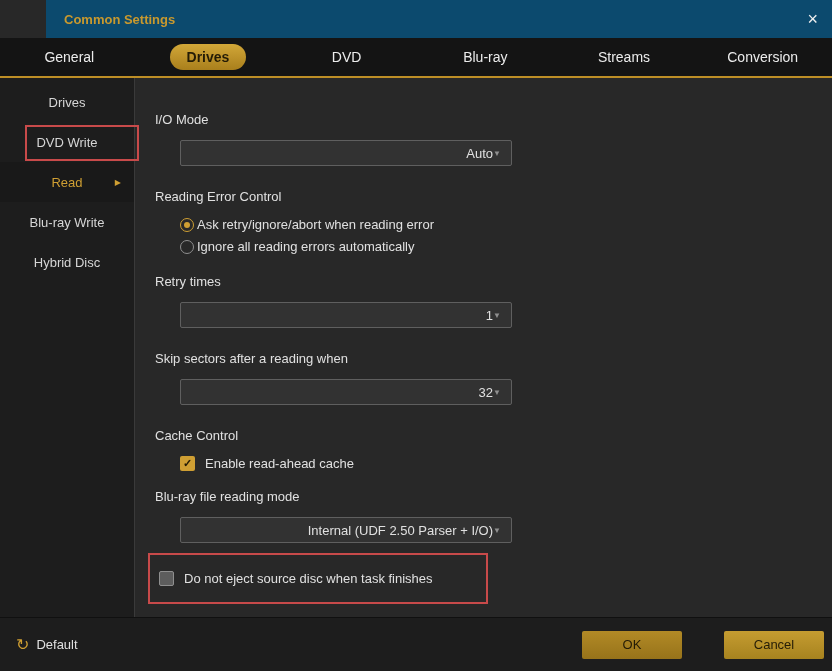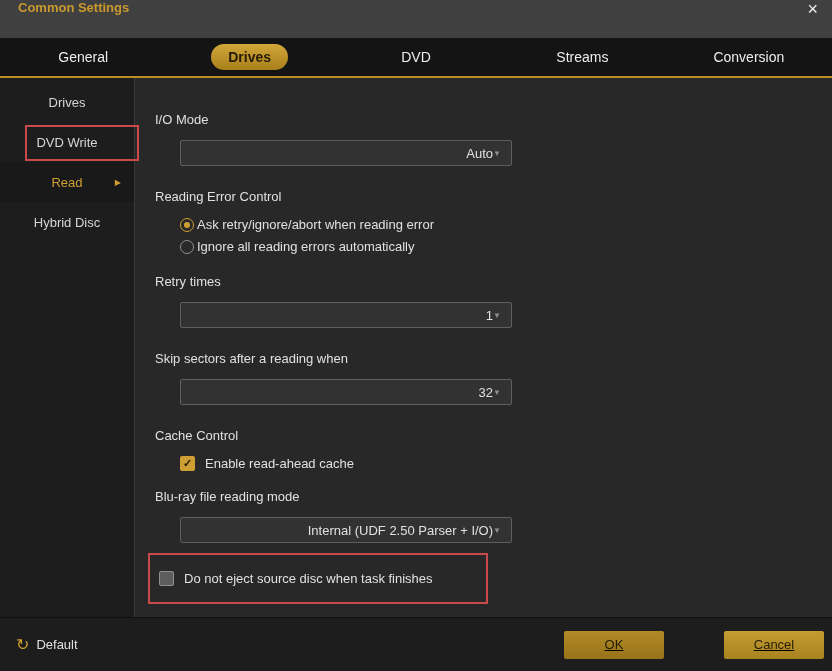--- a/index.html
+++ b/index.html
@@ -5,31 +5,31 @@
   html,body { margin:0; padding:0; background:#141414; }
   .window {
     width:832px; height:671px; position:relative; overflow:hidden;
     display:flex; flex-direction:column;
     background:#282828;
     font-family:"Liberation Sans", sans-serif;
     -webkit-font-smoothing:antialiased;
   }
   
   .titlebar {
-    height:38px; flex:0 0 38px; background:#404040;
-    display:flex; justify-content:space-between;
-    padding:0 14px 0 18px; box-sizing:border-box;
+    height:38px; flex:0 0 38px; background:#0c4a6e;
+    display:flex; align-items:center; justify-content:space-between;
+    padding:0 14px 0 18px; box-sizing:border-box;margin-left:46px;
   }
   .title { color:#c9992e; font-weight:bold; font-size:13px; }
   .close { color:#f0f0f0; font-size:18px; line-height:1; cursor:pointer; }
 
   
   .tabbar {
     height:38px; flex:0 0 38px; background:#141414;
-    display:flex; border-bottom:2px solid #bd8e26;
+    display:flex; border-bottom:2px solid #bd8e26;justify-content:flex-end;
   }
   .tab {
     flex:1; display:flex; align-items:center; justify-content:center;
     color:#ececec; font-size:14px; cursor:pointer;
   }
   .tab span { line-height:1; }
   .tab.active span {
     background:linear-gradient(#d2a738,#a97f1c);
     color:#241c06; font-weight:bold;
     padding:6px 17px; border-radius:14px;
@@ -90,21 +90,21 @@
   }
 
   
   .footer {
     height:54px; flex:0 0 54px; background:#1d1d1d; border-top:1px solid #101010;
     display:flex; align-items:center; justify-content:space-between;
     padding:0 8px 0 16px; box-sizing:border-box;
   }
   .default { display:flex; align-items:center; gap:7px; color:#e0e0e0; font-size:13px; cursor:pointer; }
   .default .ic { color:#cf9f33; font-size:16px; line-height:1; }
-  .btns { display:flex; gap:20px;text-decoration:underline; }
+  .btns { display:flex; gap:2px; }
   button {
     width:100px; height:28px; border:none; border-radius:2px;
     font-family:inherit; font-size:13px; color:#241c06; cursor:pointer;
   }
   .ok { background:linear-gradient(#b28a26,#97731a); }
   .cancel { background:linear-gradient(#c59c31,#a7831f);margin-left:40px; }
 </style>
 </head>
 <body>
 
@@ -119,38 +119,44 @@
     <div class="tab">
         <span>General</span>
       </div>
     <div class="tab active">
         <span>Drives</span>
       </div>
     <div class="tab">
         <span>DVD</span>
       </div>
     <div class="tab">
+        <span>Blu-ray</span>
+      </div>
+    <div class="tab">
         <span>Streams</span>
       </div>
     <div class="tab">
         <span>Conversion</span>
       </div>
   </div>
 
   <div class="body">
     <div class="sidebar">
       <div class="side-item">
         <span>Drives</span>
       </div>
       <div class="side-item">
         <span>DVD Write</span>
       </div>
       <div class="side-item active">
         <span>Read</span>
         <span class="side-arrow">▶</span>
+      </div>
+      <div class="side-item">
+        <span>Blu-ray Write</span>
       </div>
       <div class="side-item">
         <span>Hybrid Disc</span>
       </div>
     </div>
     <div class="read-annotation"></div>
 
     <div class="content">
 
       <div class="lbl">I/O Mode</div>

